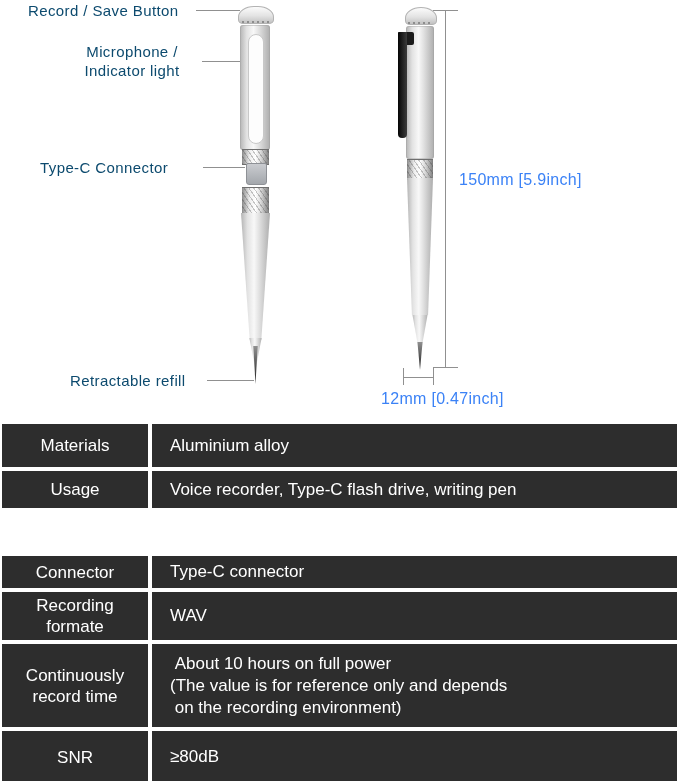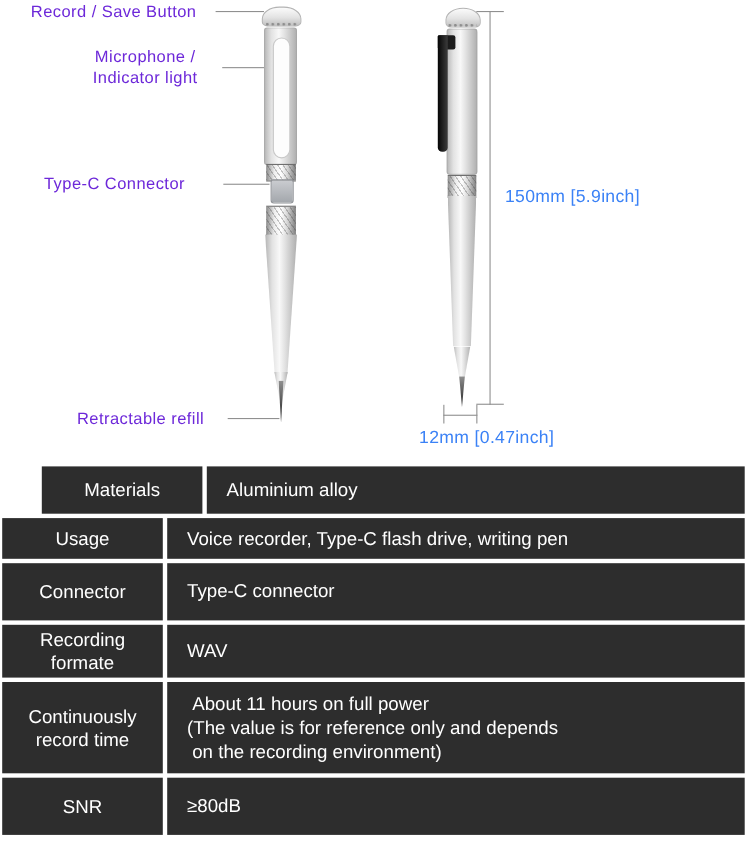--- a/index.html
+++ b/index.html
@@ -1,21 +1,21 @@
 <!DOCTYPE html>
 <html><head>
 <meta charset="utf-8">
 <style>
   html,body{margin:0;padding:0;background:#ffffff;}
   .screen{
     position:relative;width:679px;height:781px;background:#ffffff;overflow:hidden;
     font-family:"Liberation Sans", sans-serif;
   }
   
-  .callout{position:absolute;color:#6d28d9;font-size:15px;letter-spacing:.4px;white-space:pre-wrap;line-height:19px;}
+  .callout{position:absolute;color:#0c4a6e;font-size:15px;letter-spacing:.4px;white-space:pre-wrap;line-height:19px;}
   .callout.center{text-align:center;}
   .leader{position:absolute;height:1px;background:#909090;}
   .dim{position:absolute;background:#909090;}
   .dimlabel{position:absolute;color:#3b82f6;font-size:16px;letter-spacing:.3px;white-space:nowrap;}
   
   .pen-part{position:absolute;}
   .silver-h{background:linear-gradient(90deg,#b4b4b4 0%,#e2e2e2 22%,#f8f8f8 45%,#e2e2e2 62%,#adadad 100%);}
   .dome{
     background:linear-gradient(180deg,#fbfbfb 0%,#e3e3e3 55%,#c2c2c2 100%);
     border:1px solid #b3b3b3;border-radius:16px 16px 5px 5px / 11px 11px 4px 4px;
@@ -96,39 +96,39 @@
   <div class="dim" style="left:433px;top:10px;width:25px;height:1px;"></div>
   <div class="dim" style="left:433px;top:367px;width:25px;height:1px;"></div>
   <div class="dimlabel" style="left:459px;top:171px;">150mm [5.9inch]</div>
 
   <div class="dim" style="left:403px;top:368px;width:1px;height:17px;"></div>
   <div class="dim" style="left:433px;top:368px;width:1px;height:17px;"></div>
   <div class="dim" style="left:403px;top:377px;width:31px;height:1px;"></div>
   <div class="dimlabel" style="left:381px;top:390px;">12mm [0.47inch]</div>
 
   <div class="spec">
-    <div class="spec-row" style="height:43px;margin-left:36px;">
+    <div class="spec-row" style="height:43px;">
       <div class="cell cell-label">Materials</div>
       <div class="cell cell-value">Aluminium alloy</div>
     </div>
     <div class="spec-row" style="height:37px;">
       <div class="cell cell-label">Usage</div>
       <div class="cell cell-value">Voice recorder, Type-C flash drive, writing pen</div>
     </div>
-    <div class="spec-row" style="height:52px;">
+    <div class="spec-row" style="height:32px;margin-top:44px;">
       <div class="cell cell-label">Connector</div>
       <div class="cell cell-value">Type-C connector</div>
     </div>
     <div class="spec-row" style="height:48px;">
       <div class="cell cell-label">Recording formate</div>
       <div class="cell cell-value">WAV</div>
     </div>
     <div class="spec-row" style="height:83px;">
       <div class="cell cell-label">Continuously record time</div>
-      <div class="cell cell-value"> About 11 hours on full power
+      <div class="cell cell-value"> About 10 hours on full power
 (The value is for reference only and depends
  on the recording environment)</div>
     </div>
     <div class="spec-row" style="height:52px;">
       <div class="cell cell-label">SNR</div>
       <div class="cell cell-value">≥80dB</div>
     </div>
   </div>
 
 </div>

